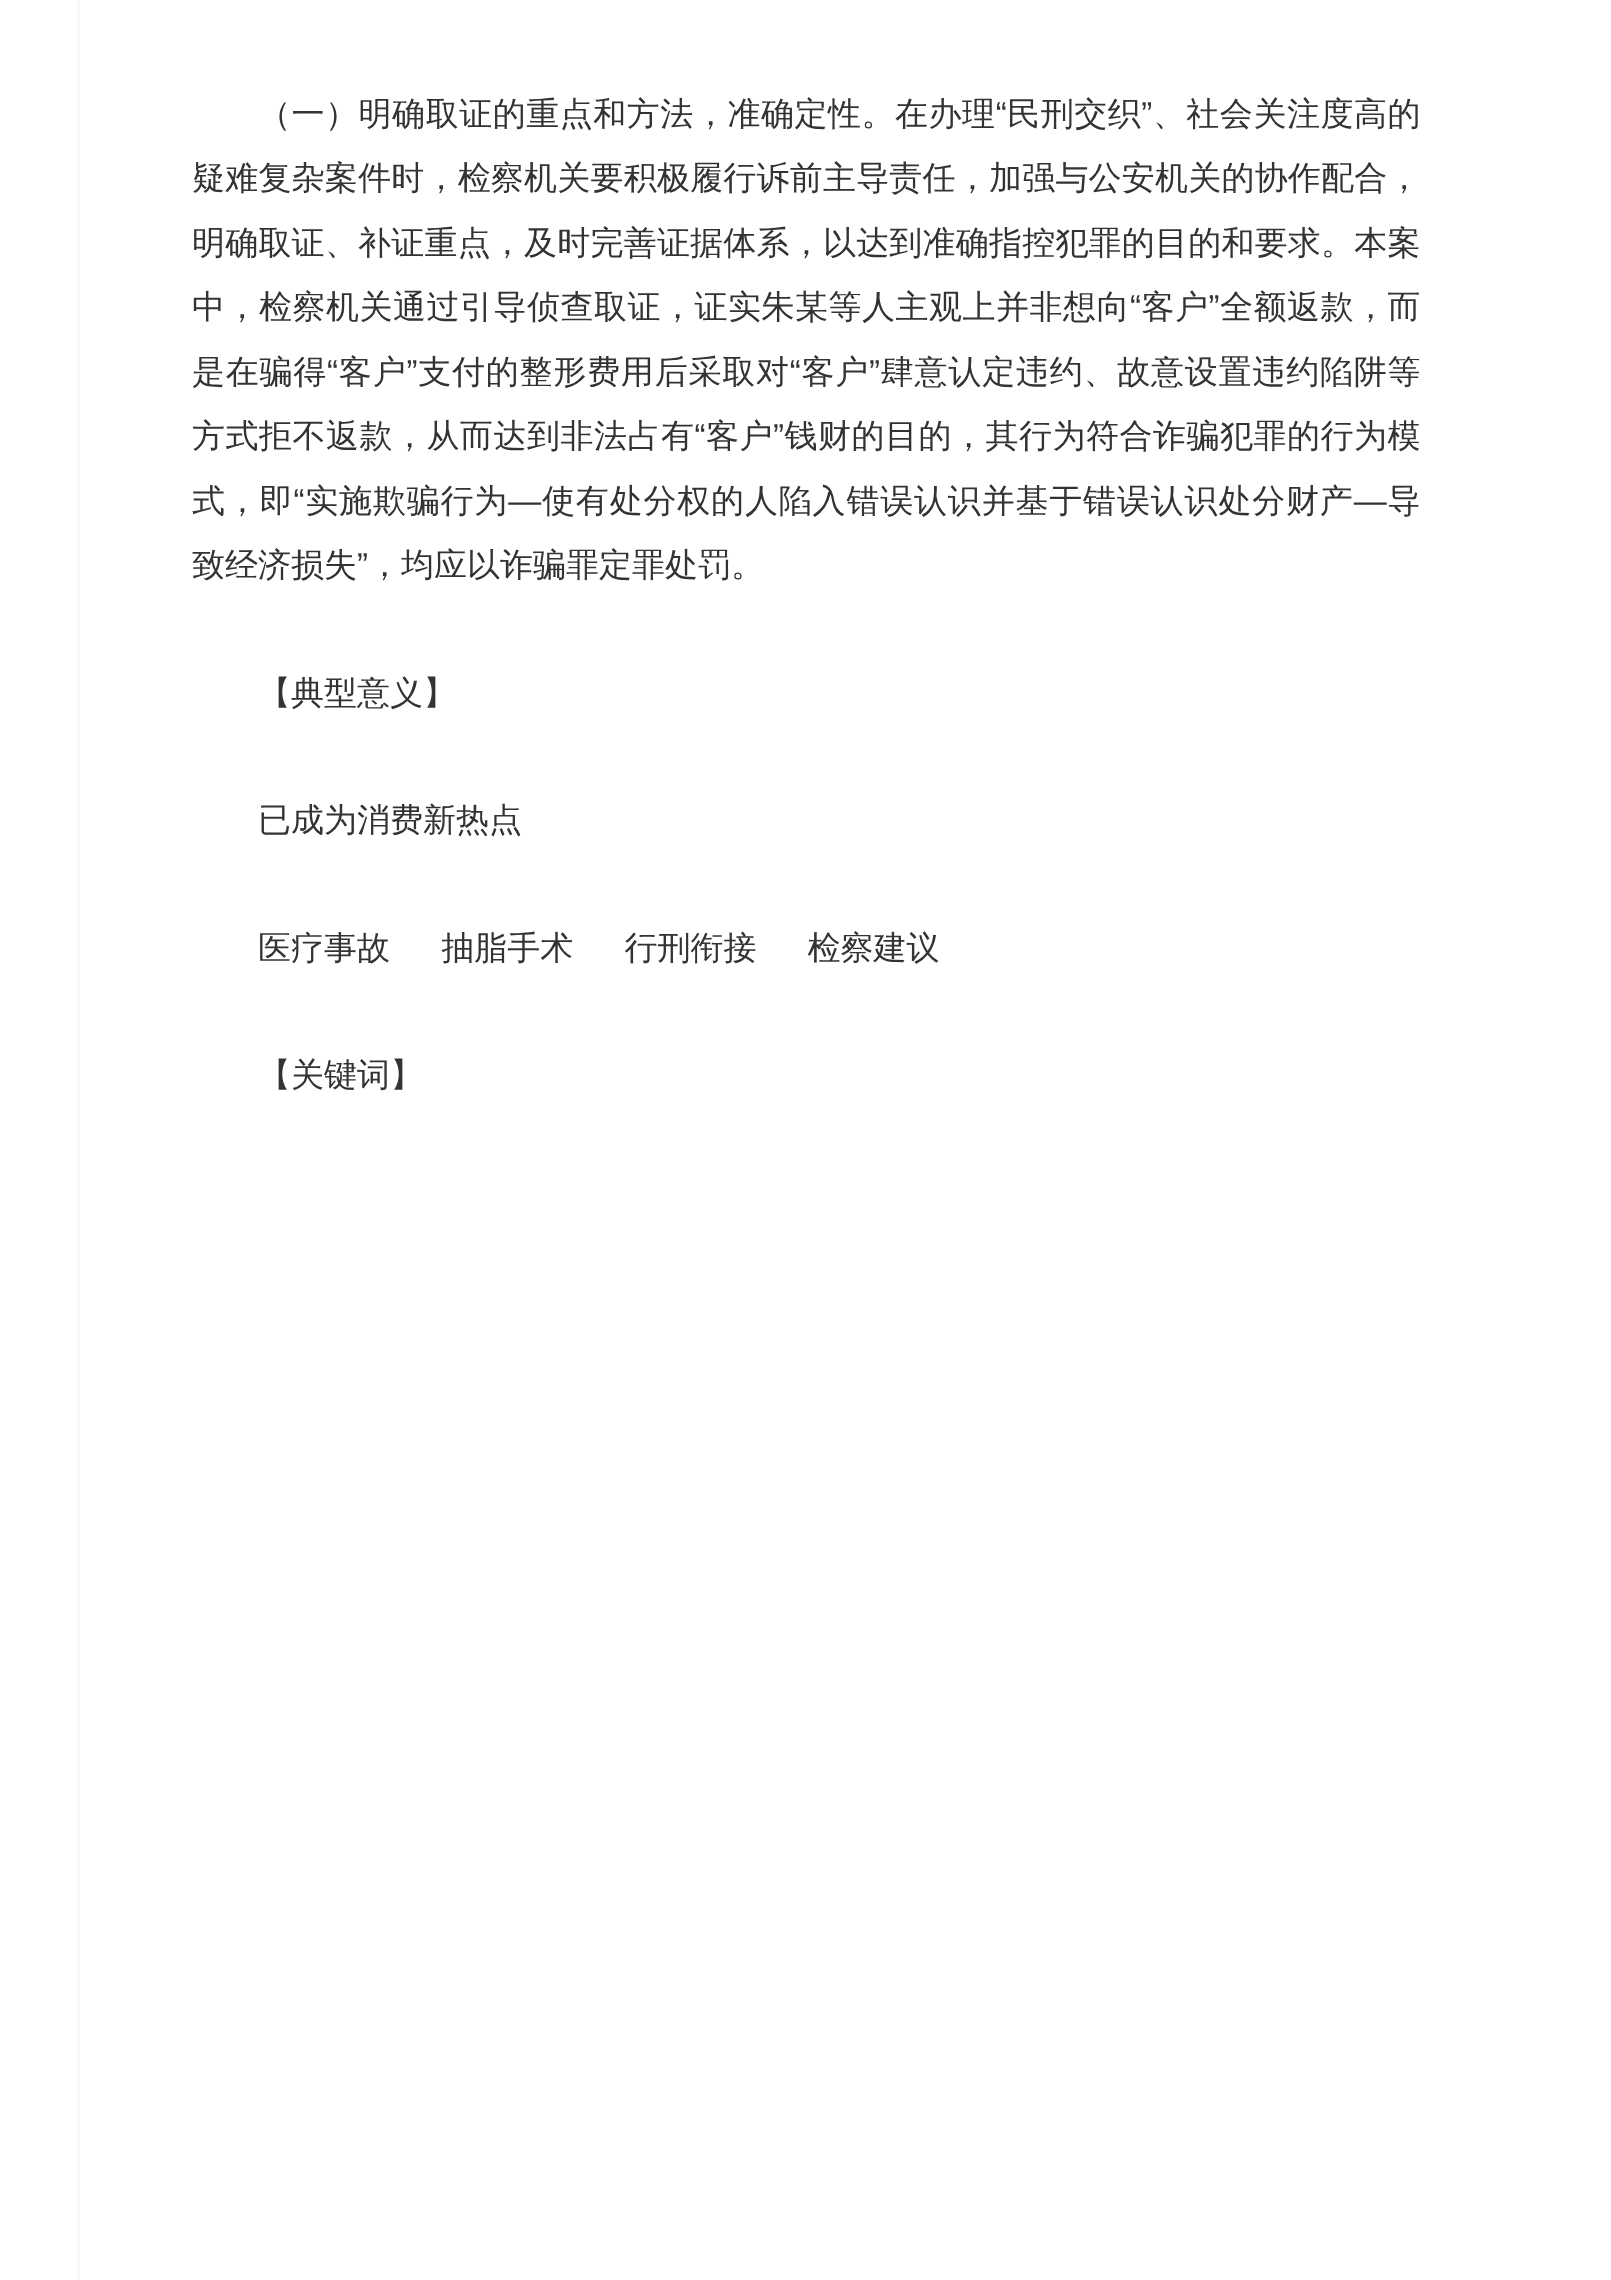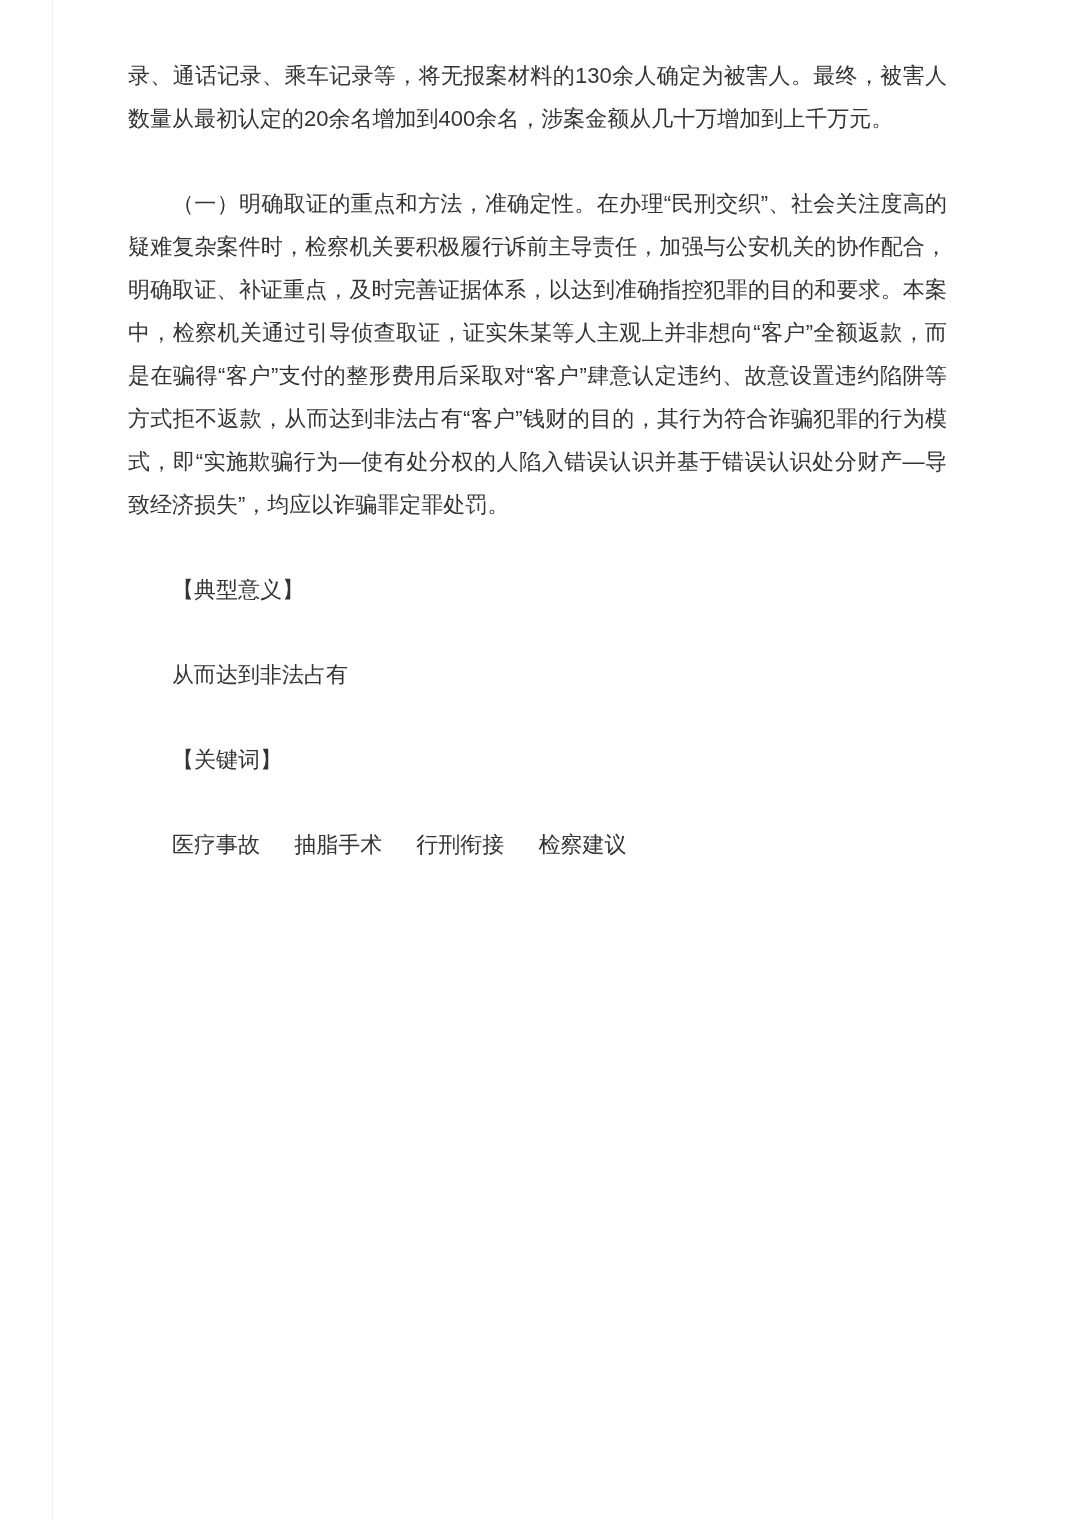--- a/index.html
+++ b/index.html
@@ -43,33 +43,32 @@
   .kw:last-child { margin-right: 0; }
 </style>
 </head>
 <body>
 
 <div class="page">
   <div class="edge-line"></div>
 
   <div class="content">
 
-    <p class="block no-indent">录、通话记录、乘车记录等，将无报案材料的130余人确定为被害人。最终，被害人数量从最初认定的20余名增加到400余名，涉案金额从几十万增加到上千万元。</p>
 
 
     <p class="block">（一）明确取证的重点和方法，准确定性。在办理“民刑交织”、社会关注度高的疑难复杂案件时，检察机关要积极履行诉前主导责任，加强与公安机关的协作配合，明确取证、补证重点，及时完善证据体系，以达到准确指控犯罪的目的和要求。本案中，检察机关通过引导侦查取证，证实朱某等人主观上并非想向“客户”全额返款，而是在骗得“客户”支付的整形费用后采取对“客户”肆意认定违约、故意设置违约陷阱等方式拒不返款，从而达到非法占有“客户”钱财的目的，其行为符合诈骗犯罪的行为模式，即“实施欺骗行为—使有处分权的人陷入错误认识并基于错误认识处分财产—导致经济损失”，均应以诈骗罪定罪处罚。</p>
 
     <p class="block heading">【典型意义】</p>
 
 
-    <p class="block">从而达到非法占有</p>
-
-    <p class="block heading">【关键词】</p>
+    <p class="block">已成为消费新热点</p>
 
     <p class="block keywords-row">
       <span class="kw">医疗事故</span>
       <span class="kw">抽脂手术</span>
       <span class="kw">行刑衔接</span>
       <span class="kw">检察建议</span>
     </p>
 
+    <p class="block heading">【关键词】</p>
+
   </div>
 </div>
 
 </body></html>

